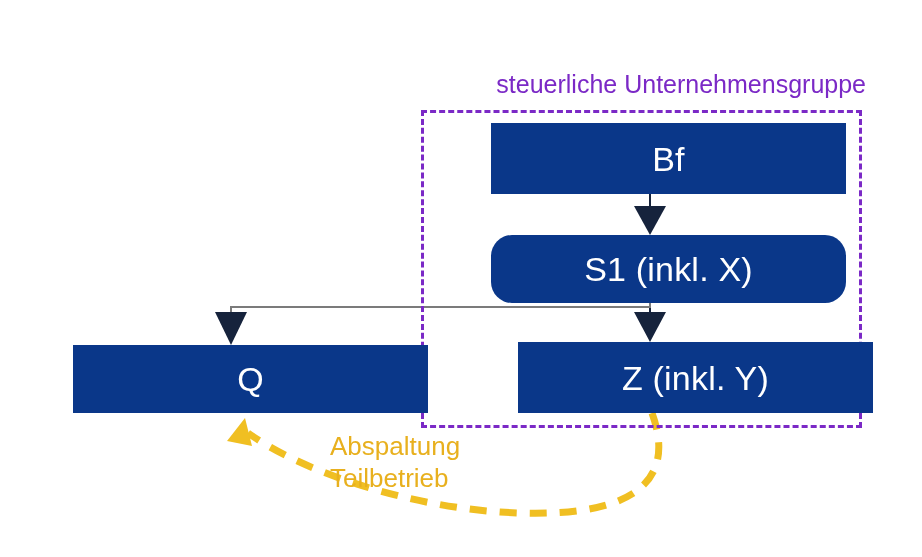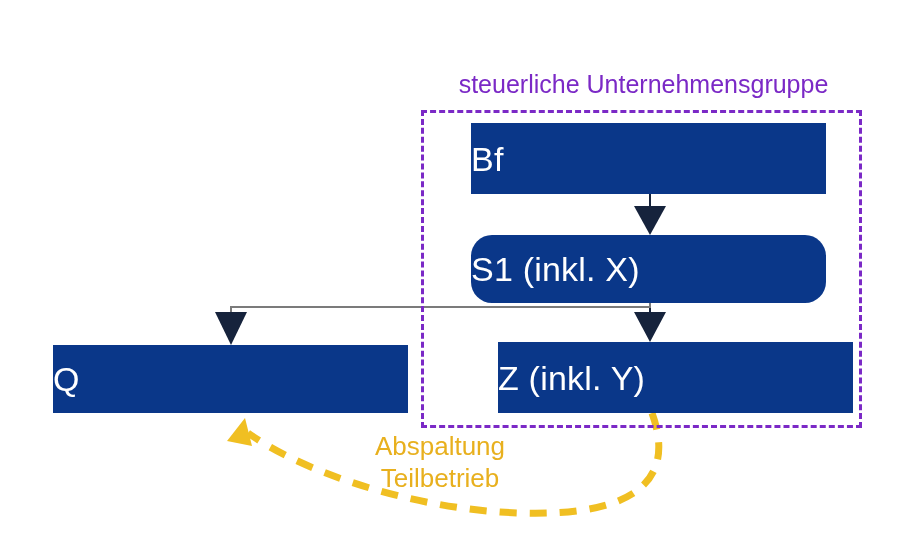--- a/index.html
+++ b/index.html
@@ -23,39 +23,40 @@
     left: 0;
     top: 0;
     width: 922px;
     height: 557px;
   }
   .node-box {
     position: absolute;
     background: #0a3789;
     display: flex;
     align-items: center;
-    justify-content: flex-start;
+    justify-content: center;
     color: #ffffff;
     font-family: "Liberation Sans", sans-serif;
     font-weight: 400;
     letter-spacing: 0.2px;
     z-index: 3;
+    margin-left: 20px;
   }
   .node-label {
     font-size: 34px;
     line-height: 1;
     color: #ffffff;
     white-space: nowrap;
   }
   #group-title {
     position: absolute;
     left: 421px;
     top: 70px;
     width: 445px;
-    text-align: center;
+    text-align: right;
     color: #7b29c6;
     font-size: 25px;
     font-family: "Liberation Sans", sans-serif;
     white-space: nowrap;
     z-index: 4;
   }
   #group-frame {
     position: absolute;
     left: 421px;
     top: 110px;
@@ -64,21 +65,20 @@
     border: 3px dashed #7b29c6;
     box-sizing: border-box;
     background: transparent;
     z-index: 1;
   }
   #split-label {
     position: absolute;
     left: 330px;
     top: 430px;
     width: 220px;
-    text-align: center;
     color: #e8b01e;
     font-size: 26px;
     line-height: 32px;
     font-family: "Liberation Sans", sans-serif;
     z-index: 4;
   }
   .split-line {
     display: block;
     white-space: nowrap;
   }

